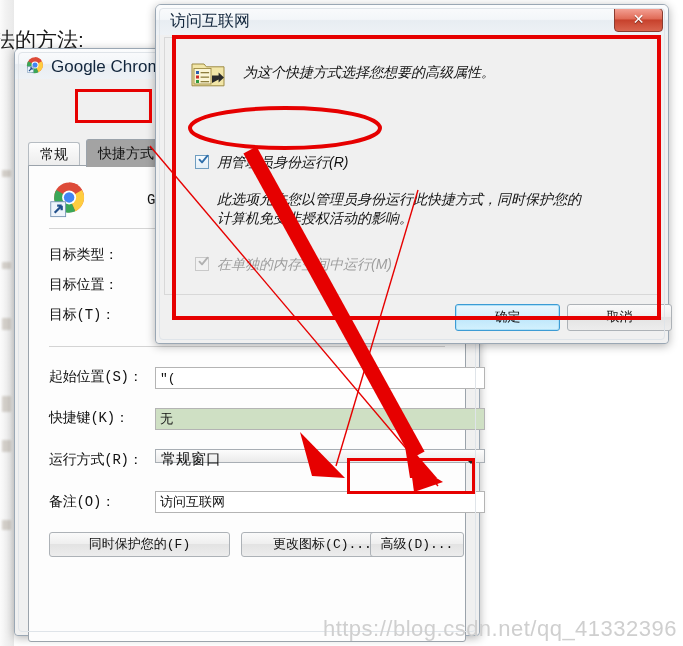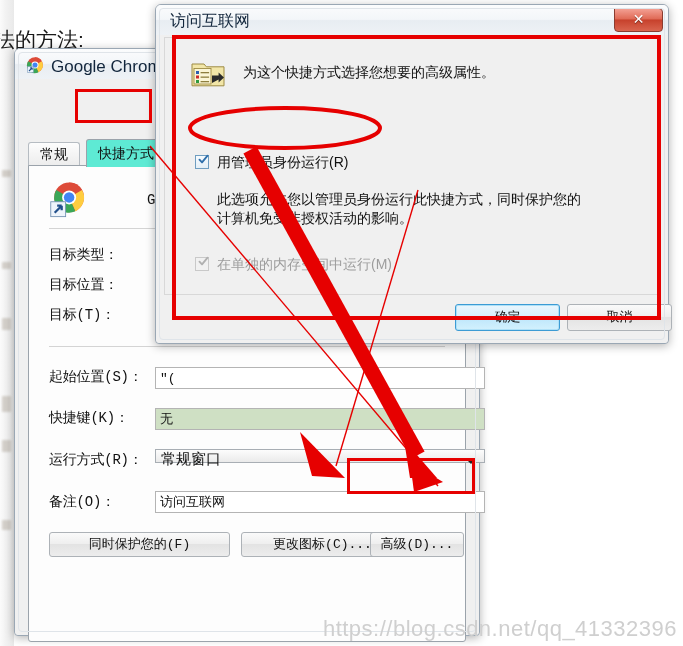--- a/index.html
+++ b/index.html
@@ -127,21 +127,21 @@
     border: 1px solid #b6bcc2;
     border-bottom: none;
     border-radius: 3px 3px 0 0;
     color: #111;
     white-space: nowrap;
   }
   .tab.sel {
     top: 0px;
     height: 27px;
     line-height: 26px;
-    background: #5eead4;
+    background: #a3a3a3;
     border-color: #9ba3ab;
     z-index: 3;
   }
   #tab-general { left: 0px; }
   #tab-shortcut { left: 58px; }
   #tab-compat { left: 146px; }
 
   #tabpanel {
     position: absolute;
     left: 13px;
@@ -309,20 +309,21 @@
     border-radius: 0 0 4px 4px;
   }
   #adv-panel {
     position: absolute;
     left: 8px;
     top: 2px;
     width: 492px;
     height: 256px;
     background: #f0f0f0;
     border: 1px solid #d8d8d8;
+    font-style: italic;
   }
   #adv-folder-icon {
     position: absolute;
     left: 26px;
     top: 22px;
     width: 34px;
     height: 28px;
   }
   #adv-desc {
     position: absolute;

